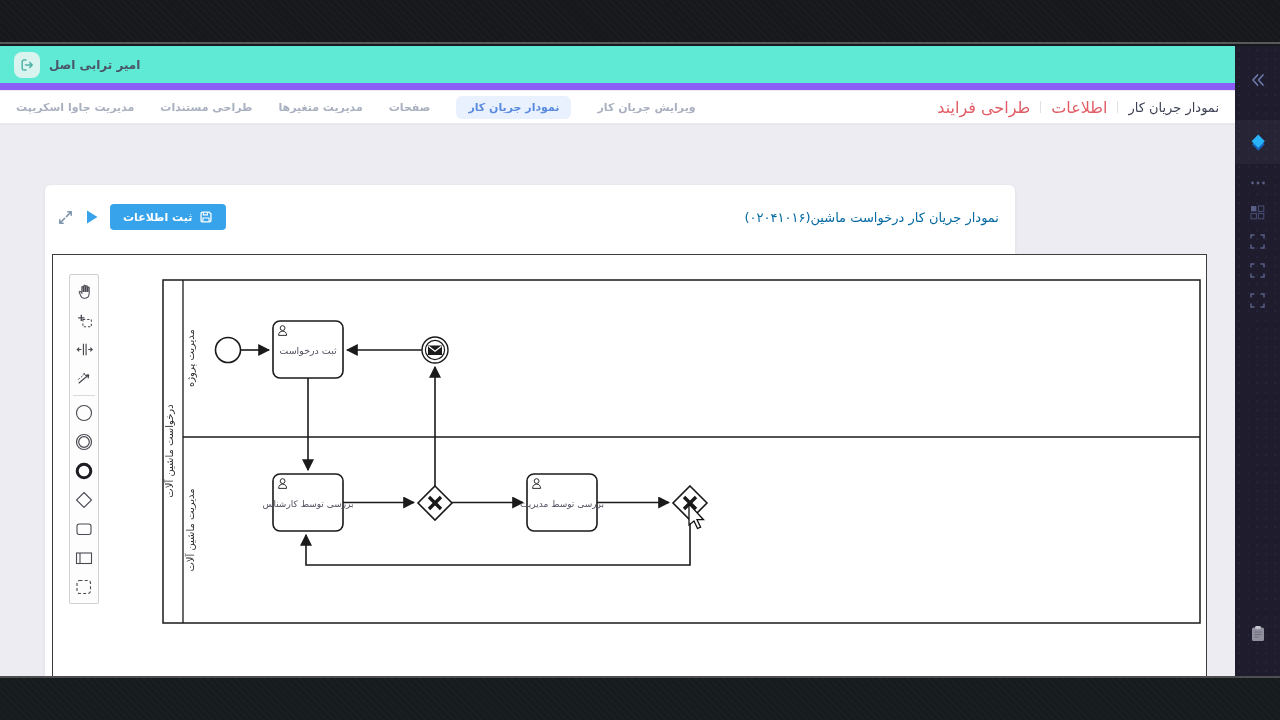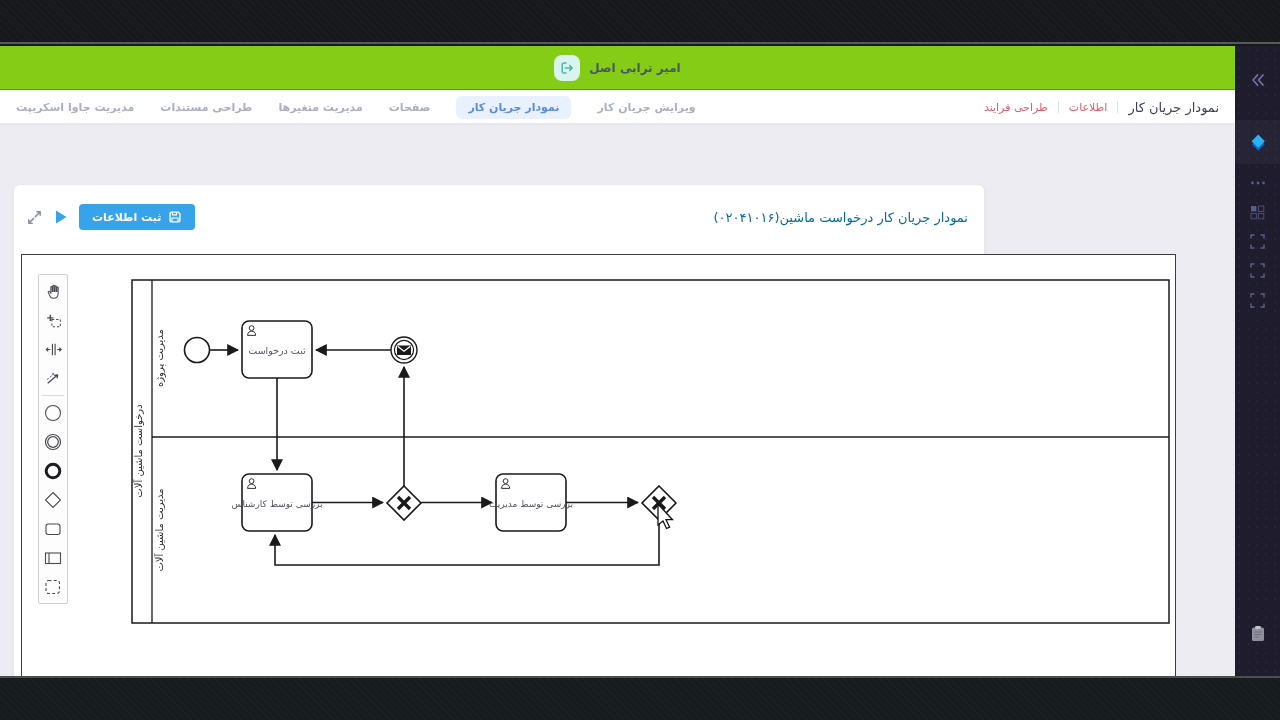--- a/index.html
+++ b/index.html
@@ -17,38 +17,38 @@
 
   
   .sidebar { position:absolute; right:0; top:46px; width:45px; height:630px; background:#1e1c2d;
     background-image:radial-gradient(rgba(120,120,170,.10) 1px, transparent 1px); background-size:9px 9px; }
   .side-ic { position:absolute; left:0; width:45px; height:30px; display:flex; align-items:center; justify-content:center; cursor:pointer; }
   .side-section { position:absolute; left:0; top:74px; width:45px; height:44px; background:rgba(255,255,255,.04); }
 
   
   .main { position:absolute; left:0; top:46px; width:1235px; height:630px; background:#edecf2; }
 
-  .header { position:absolute; left:0; top:0; width:1235px; height:44px; background:#84cc16; border-bottom:1px solid #8b5cf6;
-    display:flex; align-items:center; padding:0 14px;justify-content:center; }
+  .header { position:absolute; left:0; top:0; width:1235px; height:44px; background:#5eead4; border-bottom:7px solid #8b5cf6;
+    display:flex; align-items:center; padding:0 14px; }
   .user-chip { display:flex; align-items:center; gap:9px; }
   .chip-ic { width:26px; height:26px; border-radius:8px; background:#d9f3ef; display:flex; align-items:center; justify-content:center; cursor:pointer; }
   .user-name { font-size:12px; font-weight:bold; color:#4a5568; direction:rtl; }
 
   .nav { position:absolute; left:0; top:45px; width:1235px; height:33px; background:#fff; border-bottom:1px solid #e8e8ee;
     display:flex; align-items:center; justify-content:space-between; padding:0 16px; box-shadow:0 1px 2px rgba(20,20,40,.03); }
   .tabs { direction:rtl; display:flex; align-items:center; gap:26px; }
   .tab { font-size:11px; color:#a9b0bf; cursor:pointer; white-space:nowrap;font-weight:bold; }
   .tab.active { background:#e8f1fd; color:#5b8bdf; padding:5px 12px; border-radius:6px; }
   .crumbs { direction:rtl; display:flex; align-items:center; gap:10px; }
   .crumb-main { font-size:13px; color:#3a3f51; }
-  .crumb-red { font-size:11px; color:#e25c65; cursor:pointer; }
+  .crumb-red { font-size:16px; color:#e25c65; cursor:pointer; }
   .crumb-sep { width:1px; height:12px; background:#e0e0e6; }
 
   .content { position:absolute; left:0; top:78px; width:1235px; height:552px; }
-  .card { position:absolute; left:14px; top:61px; width:970px; height:517px; background:#fff; border-radius:6px;
+  .card { position:absolute; left:45px; top:61px; width:970px; height:517px; background:#fff; border-radius:6px;
     box-shadow:0 1px 4px rgba(40,40,80,.07); }
 
   .card-toolbar { position:absolute; left:12px; right:16px; top:12px; height:40px; display:flex; align-items:center; }
   .tb-controls { display:flex; align-items:center; gap:12px; }
   .play-btn { cursor:pointer; display:flex; }
   .expand-btn { cursor:pointer; display:flex; }
   .save-btn { direction:rtl; display:flex; align-items:center; gap:7px; background:#36a3ea; color:#fff; border:none;
     font-family:inherit; font-size:11px; font-weight:bold; padding:6px 13px; border-radius:4px; cursor:pointer; }
   .tb-title { margin-left:auto; direction:rtl; font-size:13px; color:#0369a1; }
 

